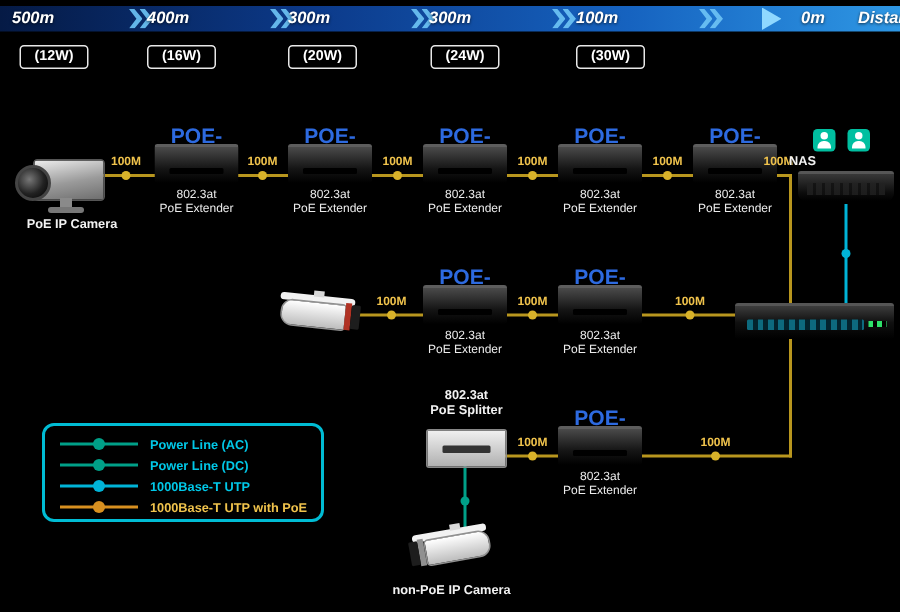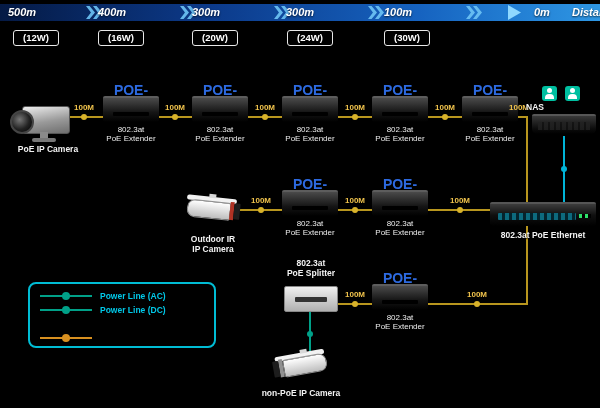--- a/index.html
+++ b/index.html
@@ -222,24 +222,20 @@
     </div>
   </div>
 
   <div class="bullet" style="left:184px;top:194px;transform:rotate(6deg)">
     <div class="b-shield"></div>
     <div class="b-mount"></div>
     <div class="b-body"></div>
     <div class="b-ring"></div>
     <div class="b-lens"></div>
   </div>
-  <div class="dev-label" style="left:183px;top:234px;width:60px">
-    <div>Outdoor IR</div>
-    <div>IP Camera</div>
-  </div>
 
   <div class="ext" style="left:282px;top:178px">
     <div class="ext-model">POE-E201</div>
     <div class="ext-box">
         <div class="ext-slot"></div>
       </div>
     <div class="ext-cap">
       <div>802.3at</div>
       <div>PoE Extender</div>
     </div>
@@ -294,33 +290,38 @@
   <div class="dev-label" style="left:522px;top:102px;width:26px">NAS</div>
   <div class="nas-dev">
     <div class="nas-kb"></div>
   </div>
 
   <div class="switch">
     <div class="sw-ports"></div>
     <div class="sw-leds"></div>
   </div>
   <div class="dev-label" style="left:488px;top:230px;width:110px">
-    <div>802.3at PoE Ethernet</div>
   </div>
 
   <div class="legend">
     <div class="lg-row" style="top:20px">
       <div class="lg-line" style="background:#00a088"></div>
       <div class="lg-dot" style="background:#00a088"></div>
       <div class="lg-text">Power Line (DC)</div>
     </div>
     <div class="lg-row" style="top:6px">
       <div class="lg-line" style="background:#00a088"></div>
       <div class="lg-dot" style="background:#00a088"></div>
       <div class="lg-text">Power Line (AC)</div>
     </div>
+    <div class="lg-row" style="top:34px">
+      <div class="lg-line" style="background:#00b4d8"></div>
+      <div class="lg-dot" style="background:#00b4d8"></div>
+      <div class="lg-text">1000Base-T UTP</div>
+    </div>
     <div class="lg-row poe" style="top:48px">
       <div class="lg-line" style="background:#d89020"></div>
       <div class="lg-dot" style="background:#d89020"></div>
+      <div class="lg-text">1000Base-T UTP with PoE</div>
     </div>
   </div>
 
 </div>
 
 </body></html>

